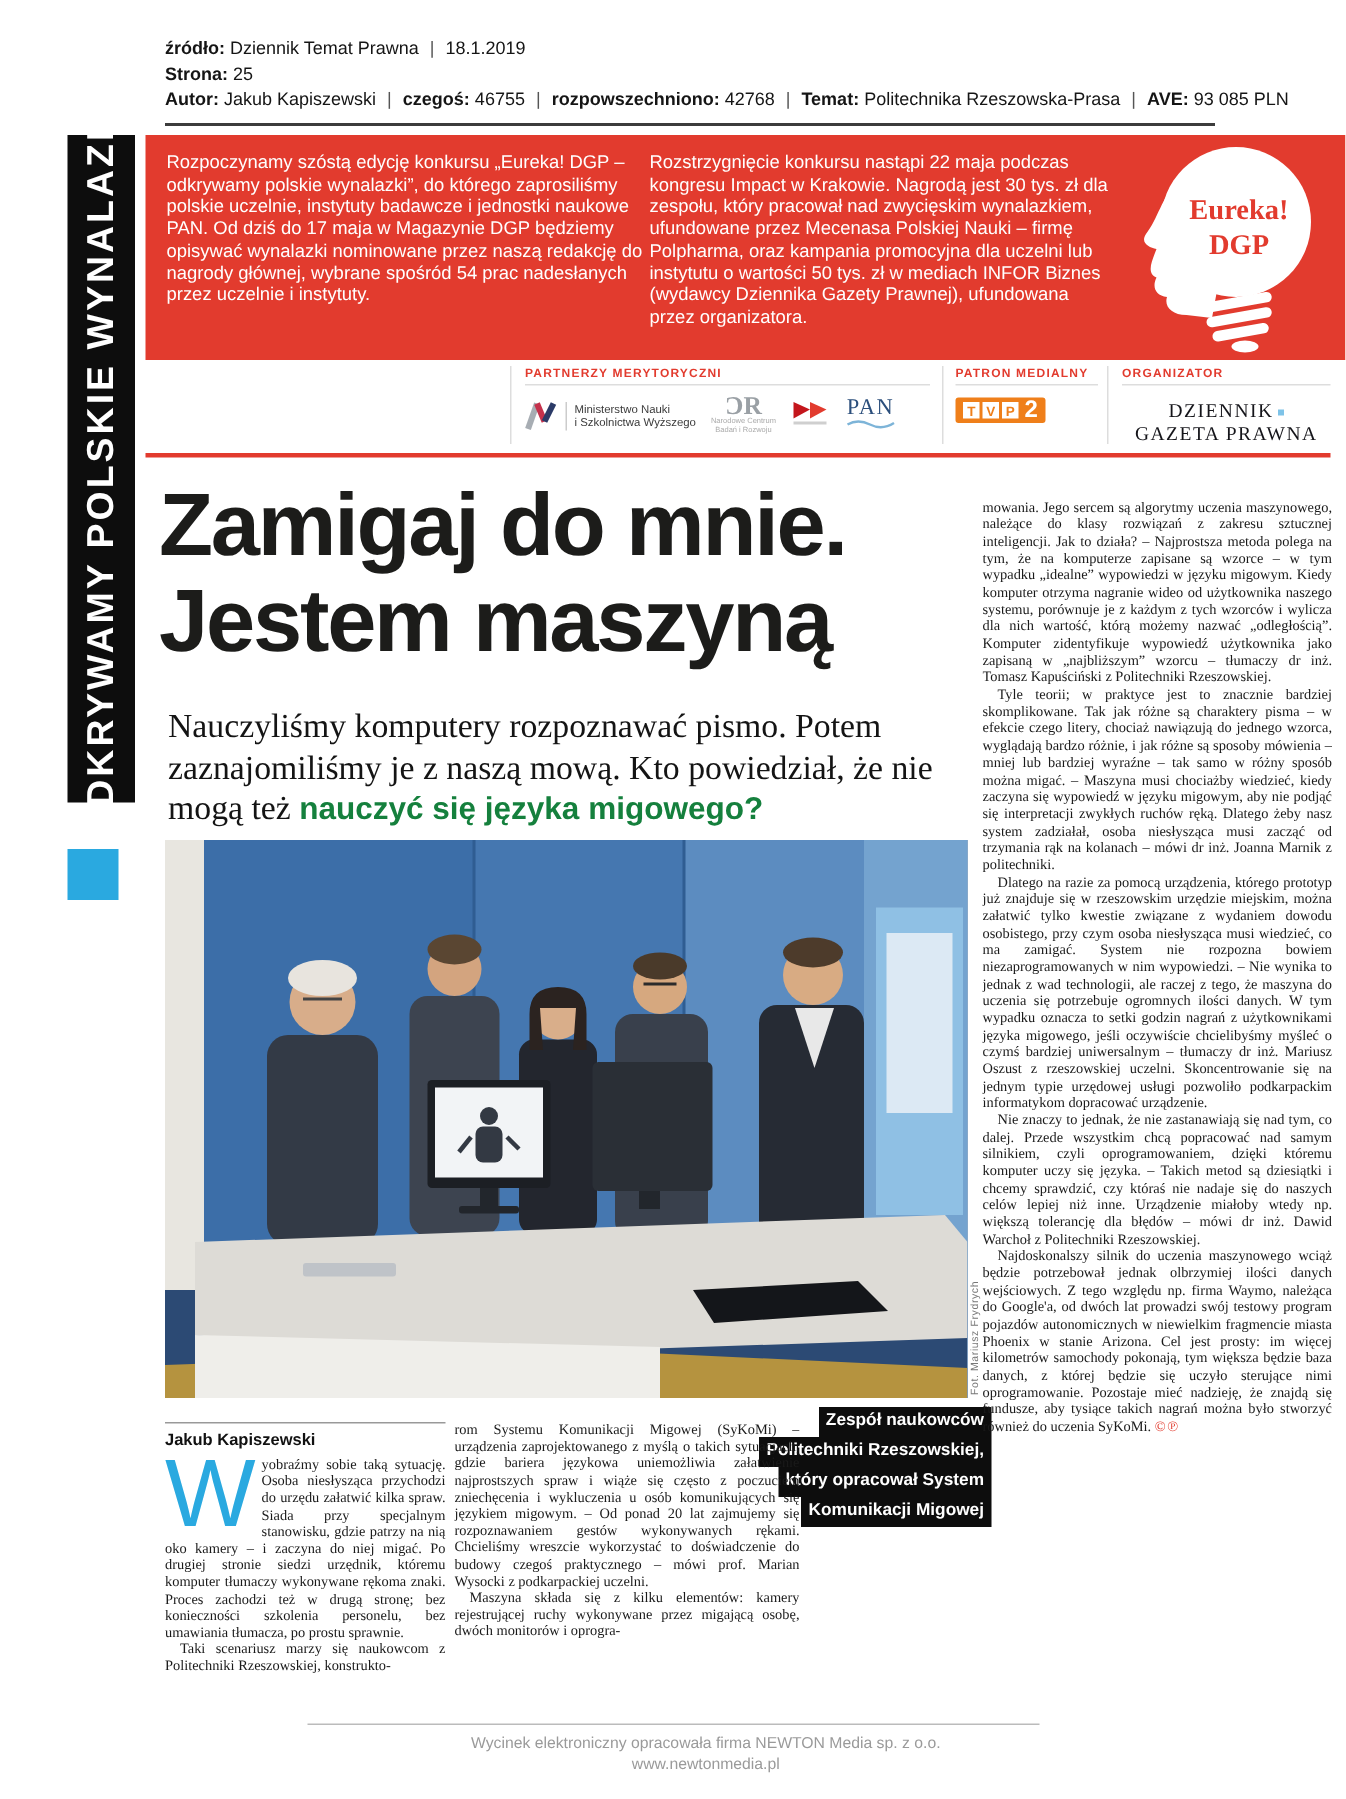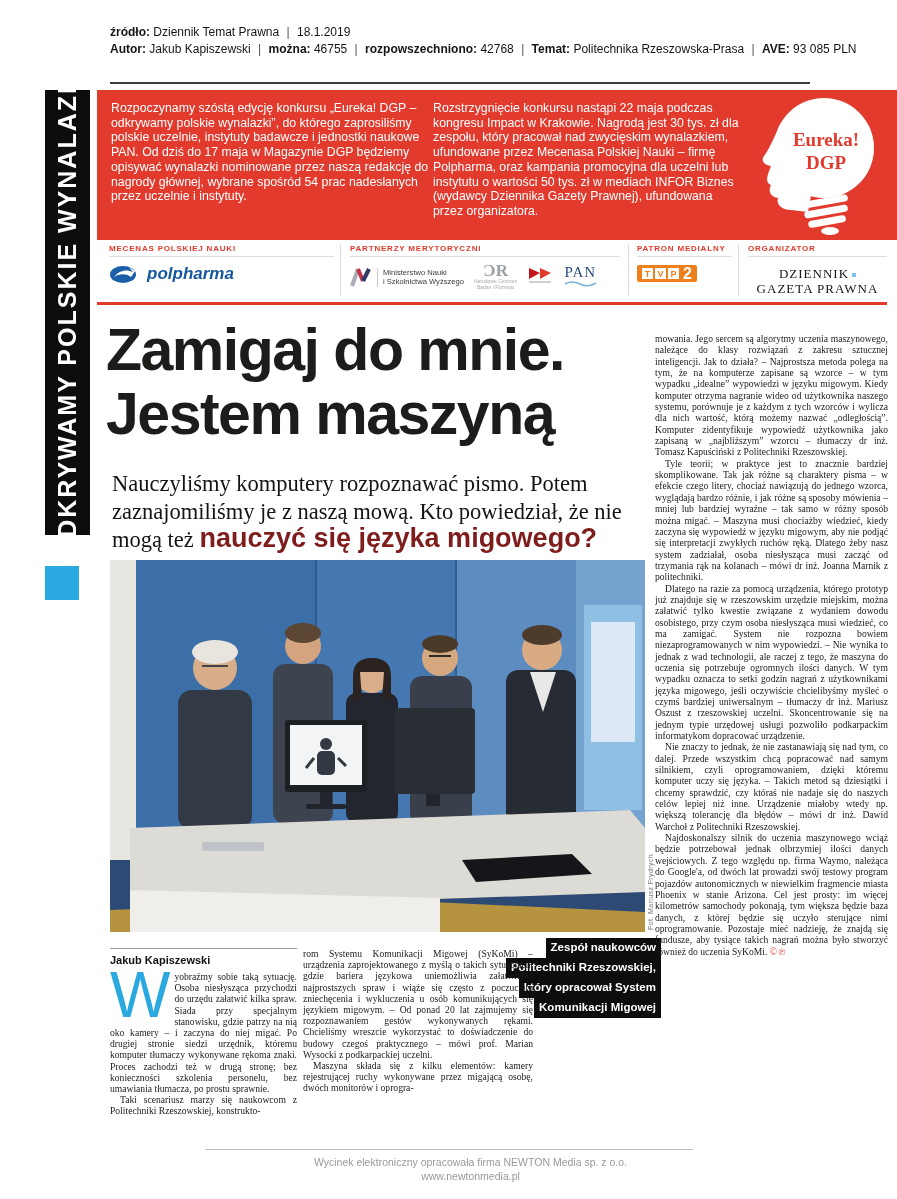--- a/index.html
+++ b/index.html
@@ -51,21 +51,21 @@
   .dgp{font-family:"Liberation Serif",serif;color:#15151a;text-align:center;margin-top:9px;
        font-size:13px;line-height:15px;letter-spacing:1px;}
   .dgp-mark{display:inline-block;width:4px;height:4px;background:#7ec3e8;margin-left:3px;vertical-align:middle;}
   .red-rule{position:absolute;left:97px;top:302px;width:790px;height:3px;background:#e23b2e;}
 
   
   .headline{position:absolute;left:106px;top:318px;font-size:59px;line-height:64px;font-weight:bold;
             color:#1c1c1a;letter-spacing:-1.5px;}
   .standfirst{position:absolute;left:112px;top:470px;width:552px;font-family:"Liberation Serif",serif;
             font-size:22.5px;line-height:27.5px;color:#141414;}
-  .standfirst .blue{font-family:"Liberation Sans",sans-serif;color:#7f1d1d;font-weight:bold;font-size:27px;}
+  .standfirst .blue{font-family:"Liberation Sans",sans-serif;color:#15803d;font-weight:bold;font-size:21px;}
 
   .photo{position:absolute;left:110px;top:560px;width:535px;height:372px;overflow:hidden;background:#35669e;}
   .credit{position:absolute;left:647px;top:838px;height:92px;writing-mode:vertical-rl;
           transform:rotate(180deg);font-size:7px;color:#777;letter-spacing:.4px;}
   .caption{position:absolute;left:420px;top:938px;width:241px;text-align:right;
            font-size:11.5px;font-weight:bold;line-height:17px;}
   .caption .cl{background:#0d0d0d;color:#fff;padding:1px 5px 2px;display:inline-block;}
 
   .byline-rule{position:absolute;left:110px;top:948px;width:187px;height:1px;background:#999;}
   .byline{position:absolute;left:110px;top:954px;font-size:11px;font-weight:bold;color:#111;}
@@ -92,24 +92,28 @@
 <div class="page">
 
   <div class="meta">
     <div>
       <span class="lbl">źródło:</span>
       <span>Dziennik Temat Prawna</span>
       <span class="sep">|</span>
       <span>18.1.2019</span>
     </div>
     <div>
+      <span class="lbl">Strona:</span>
+      <span>25</span>
+    </div>
+    <div>
       <span class="lbl">Autor:</span>
       <span>Jakub Kapiszewski</span>
       <span class="sep">|</span>
-      <span class="lbl">można:</span>
+      <span class="lbl">czegoś:</span>
       <span>46755</span>
       <span class="sep">|</span>
       <span class="lbl">rozpowszechniono:</span>
       <span>42768</span>
       <span class="sep">|</span>
       <span class="lbl">Temat:</span>
       <span>Politechnika Rzeszowska-Prasa</span>
       <span class="sep">|</span>
       <span class="lbl">AVE:</span>
       <span>93 085 PLN</span>
@@ -133,30 +137,20 @@
         <rect x="54" y="114" width="44" height="7" rx="3.5" transform="rotate(-10 76 117)"></rect>
         <rect x="58" y="124" width="38" height="7" rx="3.5" transform="rotate(-10 77 127)"></rect>
         <ellipse cx="80" cy="137" rx="9" ry="4"></ellipse>
       </g>
       <text x="76" y="52" text-anchor="middle" font-family="Liberation Serif, serif" font-size="19" font-weight="bold" fill="#e23b2e">Eureka!</text>
       <text x="76" y="75" text-anchor="middle" font-family="Liberation Serif, serif" font-size="19" font-weight="bold" fill="#e23b2e">DGP</text>
     </svg>
   </div>
 
   <div class="partners">
-    <div class="psec" style="left:12px;width:225px;">
-      <div class="plabel">MECENAS POLSKIEJ NAUKI</div>
-      <div class="logorow">
-        <svg class="pol-swoosh" width="28" height="19" viewBox="0 0 28 19" aria-hidden="true">
-          <ellipse cx="14" cy="9.5" rx="13" ry="8.5" fill="#1b5fa8"></ellipse>
-          <path d="M5,12 C10,5 18,4 24,7 L20,2 L26,6 L22,12 C16,8 10,9 5,12 Z" fill="#ffffff"></path>
-        </svg>
-        <span class="pol-text">polpharma</span>
-      </div>
-    </div>
     <div class="pdiv" style="left:243px;"></div>
 
     <div class="psec" style="left:253px;width:270px;">
       <div class="plabel">PARTNERZY MERYTORYCZNI</div>
       <div class="logorow">
         <div class="mnisw">
           <svg width="22" height="22" viewBox="0 0 22 22" aria-hidden="true">
             <polyline points="2,20 8,3" stroke="#a7adb3" stroke-width="4" fill="none"></polyline>
             <polyline points="8,3 13,15" stroke="#c4314b" stroke-width="4" fill="none"></polyline>
             <polyline points="13,15 19,3" stroke="#2b3a67" stroke-width="4" fill="none"></polyline>

